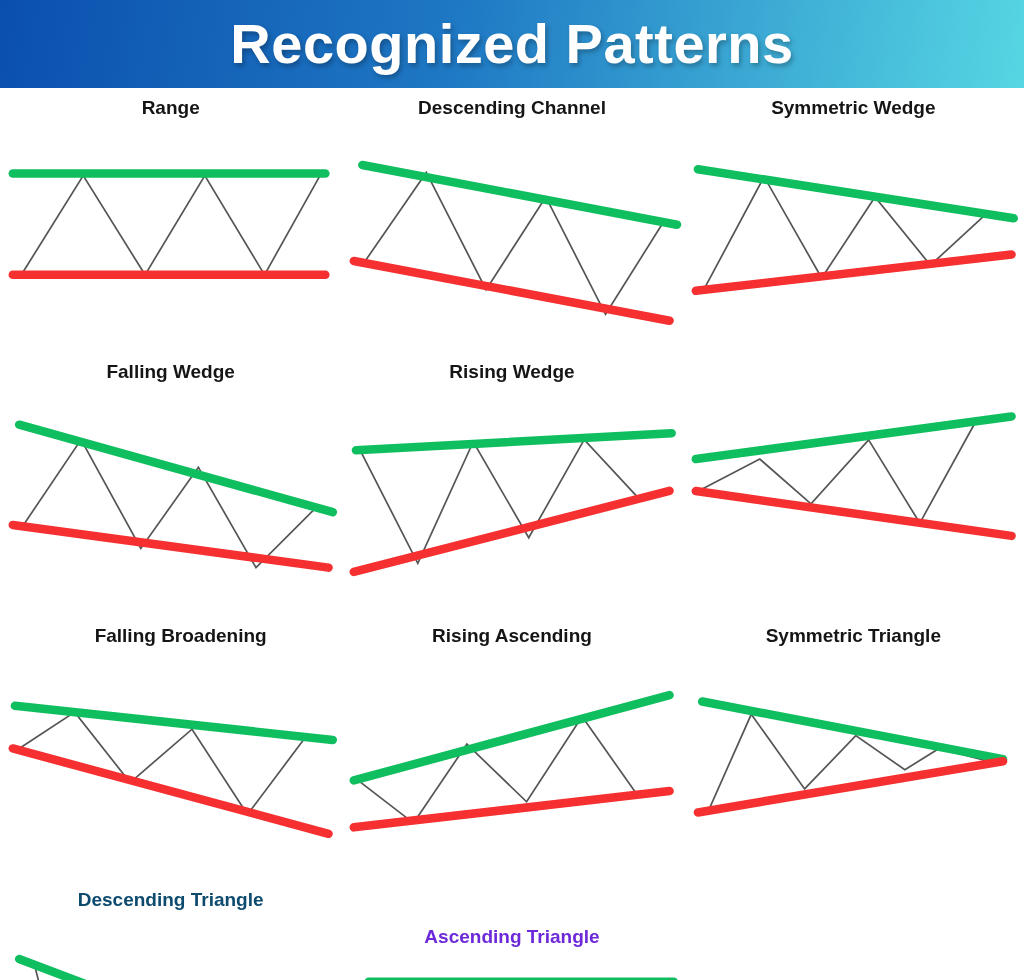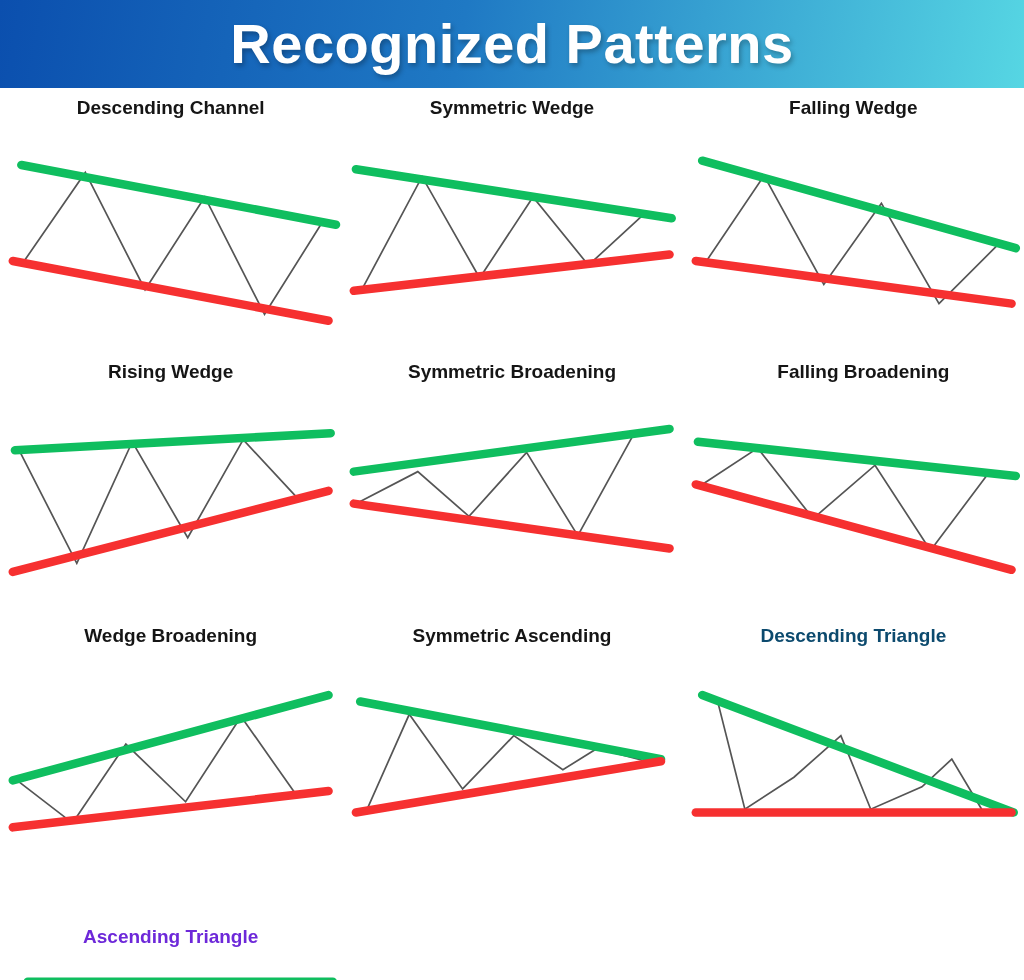--- a/index.html
+++ b/index.html
@@ -85,20 +85,30 @@
 <body>
 
 <div class="page" style="background: rgb(255, 255, 255);">
 
   <div class="header" style="background: linear-gradient(100deg, rgb(11, 79, 174) 0%, rgb(31, 121, 196) 45%, rgb(86, 214, 227) 100%);">
     <div class="header-title">Recognized Patterns</div>
   </div>
 
   <div class="grid">
 
+    <div class="cell">
+      <div class="cell-title" style="color: rgb(21, 21, 21);">Range</div>
+      <div class="cell-figure">
+        <svg viewBox="0 0 320 180" preserveAspectRatio="xMidYMid meet">
+          <path class="px" fill="none" stroke="#555555" stroke-width="1.6" d="M 20,125 L 78,32 L 136,125 L 192,32 L 248,125 L 300,32"></path>
+          <line class="gl" stroke="#0fbe5f" stroke-width="8" stroke-linecap="round" x1="12" y1="30" x2="305" y2="30"></line>
+          <line class="rl" stroke="#f63030" stroke-width="8" stroke-linecap="round" x1="12" y1="125" x2="305" y2="125"></line>
+        </svg>
+      </div>
+    </div>
 
     <div class="cell">
       <div class="cell-title" style="color: rgb(21, 21, 21); text-align: center;">Descending Channel</div>
       <div class="cell-figure">
         <svg viewBox="0 0 320 180" preserveAspectRatio="xMidYMid meet">
           <path class="px" fill="none" stroke="#555555" stroke-width="1.6" d="M 22,113 L 80,29 L 136,139 L 192,52 L 248,162 L 302,76"></path>
           <line class="gl" stroke="#0fbe5f" stroke-width="8" stroke-linecap="round" x1="20" y1="22" x2="315" y2="78"></line>
           <line class="rl" stroke="#f63030" stroke-width="8" stroke-linecap="round" x1="12" y1="112" x2="308" y2="168"></line>
         </svg>
       </div>
@@ -132,21 +142,20 @@
       <div class="cell-figure">
         <svg viewBox="0 0 320 180" preserveAspectRatio="xMidYMid meet">
           <path class="px" fill="none" stroke="#555555" stroke-width="1.6" d="M 18,42 L 72,148 L 124,34 L 176,124 L 228,32 L 280,88"></path>
           <line class="gl" stroke="#0fbe5f" stroke-width="8" stroke-linecap="round" x1="14" y1="42" x2="310" y2="26"></line>
           <line class="rl" stroke="#f63030" stroke-width="8" stroke-linecap="round" x1="12" y1="156" x2="308" y2="80"></line>
         </svg>
       </div>
     </div>
 
     <div class="cell">
-      <div class="cell-title" style="color: rgb(21, 21, 21);">Symmetric Broadening</div>
       <div class="cell-figure">
         <svg viewBox="0 0 320 180" preserveAspectRatio="xMidYMid meet">
           <path class="px" fill="none" stroke="#555555" stroke-width="1.6" d="M 18,90 L 72,62 L 120,104 L 174,44 L 222,122 L 276,24"></path>
           <line class="gl" stroke="#0fbe5f" stroke-width="8" stroke-linecap="round" x1="12" y1="62" x2="308" y2="22"></line>
           <line class="rl" stroke="#f63030" stroke-width="8" stroke-linecap="round" x1="12" y1="92" x2="308" y2="134"></line>
         </svg>
       </div>
     </div>
 
     <div class="cell">
@@ -154,32 +163,32 @@
       <div class="cell-figure">
         <svg viewBox="0 0 320 180" preserveAspectRatio="xMidYMid meet">
           <path class="px" fill="none" stroke="#555555" stroke-width="1.6" d="M 18,74 L 70,40 L 122,106 L 180,56 L 232,136 L 286,64"></path>
           <line class="gl" stroke="#0fbe5f" stroke-width="8" stroke-linecap="round" x1="14" y1="34" x2="312" y2="66"></line>
           <line class="rl" stroke="#f63030" stroke-width="8" stroke-linecap="round" x1="12" y1="74" x2="308" y2="154"></line>
         </svg>
       </div>
     </div>
 
     <div class="cell">
-      <div class="cell-title" style="color: rgb(21, 21, 21);">Wedge Broadening</div>
+      <div class="cell-title" style="color: rgb(21, 21, 21);">Rising Ascending</div>
       <div class="cell-figure">
         <svg viewBox="0 0 320 180" preserveAspectRatio="xMidYMid meet">
           <path class="px" fill="none" stroke="#555555" stroke-width="1.6" d="M 16,104 L 68,144 L 118,70 L 174,124 L 226,44 L 278,118"></path>
           <line class="gl" stroke="#0fbe5f" stroke-width="8" stroke-linecap="round" x1="12" y1="104" x2="308" y2="24"></line>
           <line class="rl" stroke="#f63030" stroke-width="8" stroke-linecap="round" x1="12" y1="148" x2="308" y2="114"></line>
         </svg>
       </div>
     </div>
 
     <div class="cell">
-      <div class="cell-title" style="color: rgb(21, 21, 21);">Symmetric Ascending</div>
+      <div class="cell-title" style="color: rgb(21, 21, 21);">Symmetric Triangle</div>
       <div class="cell-figure">
         <svg viewBox="0 0 320 180" preserveAspectRatio="xMidYMid meet">
           <path class="px" fill="none" stroke="#555555" stroke-width="1.6" d="M 24,132 L 64,42 L 114,112 L 162,62 L 208,94 L 240,74 L 286,86"></path>
           <line class="gl" stroke="#0fbe5f" stroke-width="8" stroke-linecap="round" x1="18" y1="30" x2="300" y2="84"></line>
           <line class="rl" stroke="#f63030" stroke-width="8" stroke-linecap="round" x1="14" y1="134" x2="300" y2="86"></line>
         </svg>
       </div>
     </div>
 
     <div class="cell">

